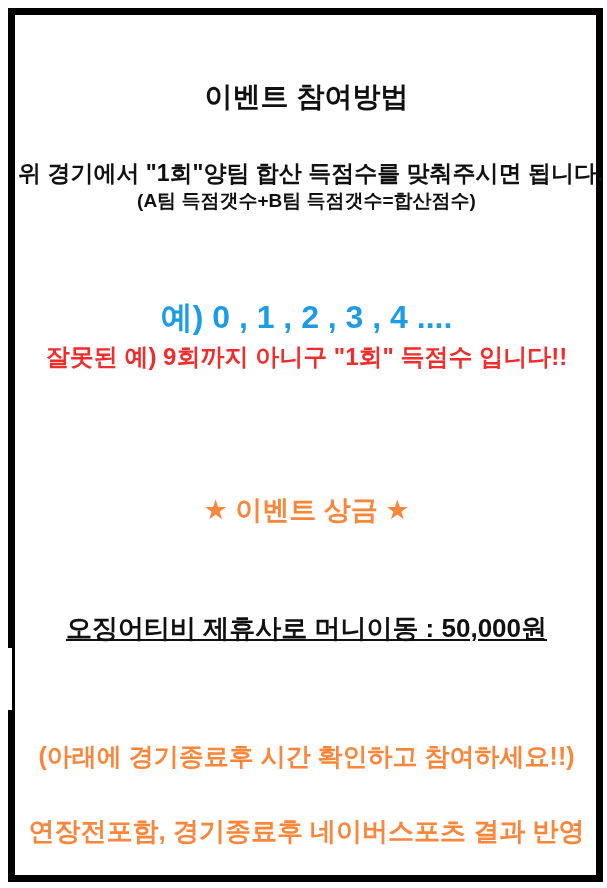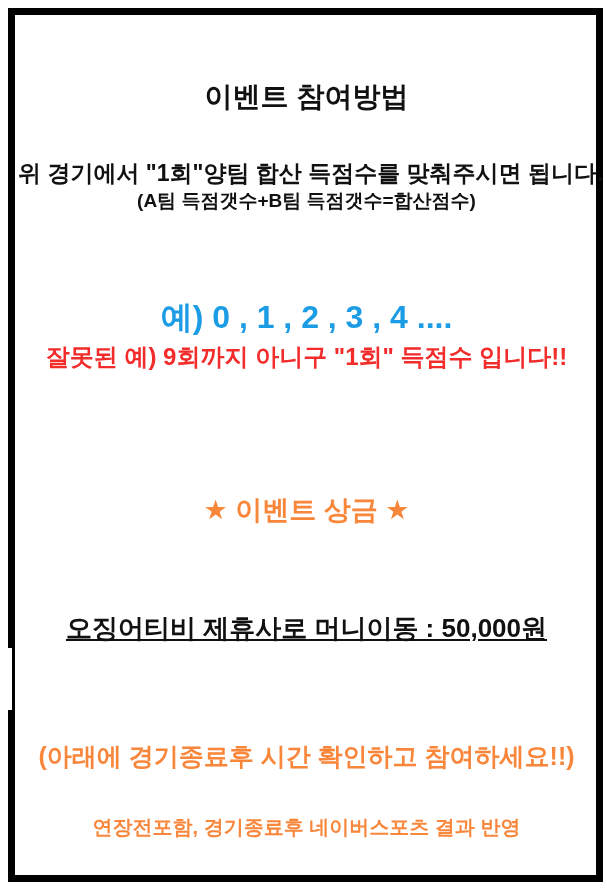--- a/index.html
+++ b/index.html
@@ -45,21 +45,21 @@
     letter-spacing: 0px;
   }
   .title        { top: 78px;  font-size: 28px; }
   .instr1       { top: 158px; font-size: 23px; }
   .instr2       { top: 188px; font-size: 19px; }
   .example      { top: 267px; font-size: 32px; color: var(--example-blue, #1b9ce5); margin-top: 29px; }
   .wrong        { top: 341px; font-size: 24px; color: var(--wrong-red, #f22b2b); }
   .prize-header { top: 492px; font-size: 27px; color: var(--accent-orange, #f8873c); }
   .prize-detail { top: 611px; font-size: 26px; text-decoration: underline; }
   .notice1      { top: 740px; font-size: 25px; color: var(--accent-orange, #f8873c); }
-  .notice2      { top: 814px; font-size: 20px; color: var(--accent-orange, #f8873c); }
+  .notice2      { top: 814px; font-size: 26px; color: var(--accent-orange, #f8873c); }
 </style>
 </head>
 <body>
 
 <div class="page">
   <div class="frame"></div>
   <div class="frame-notch"></div>
 
   <div class="line title">이벤트 참여방법</div>
 

